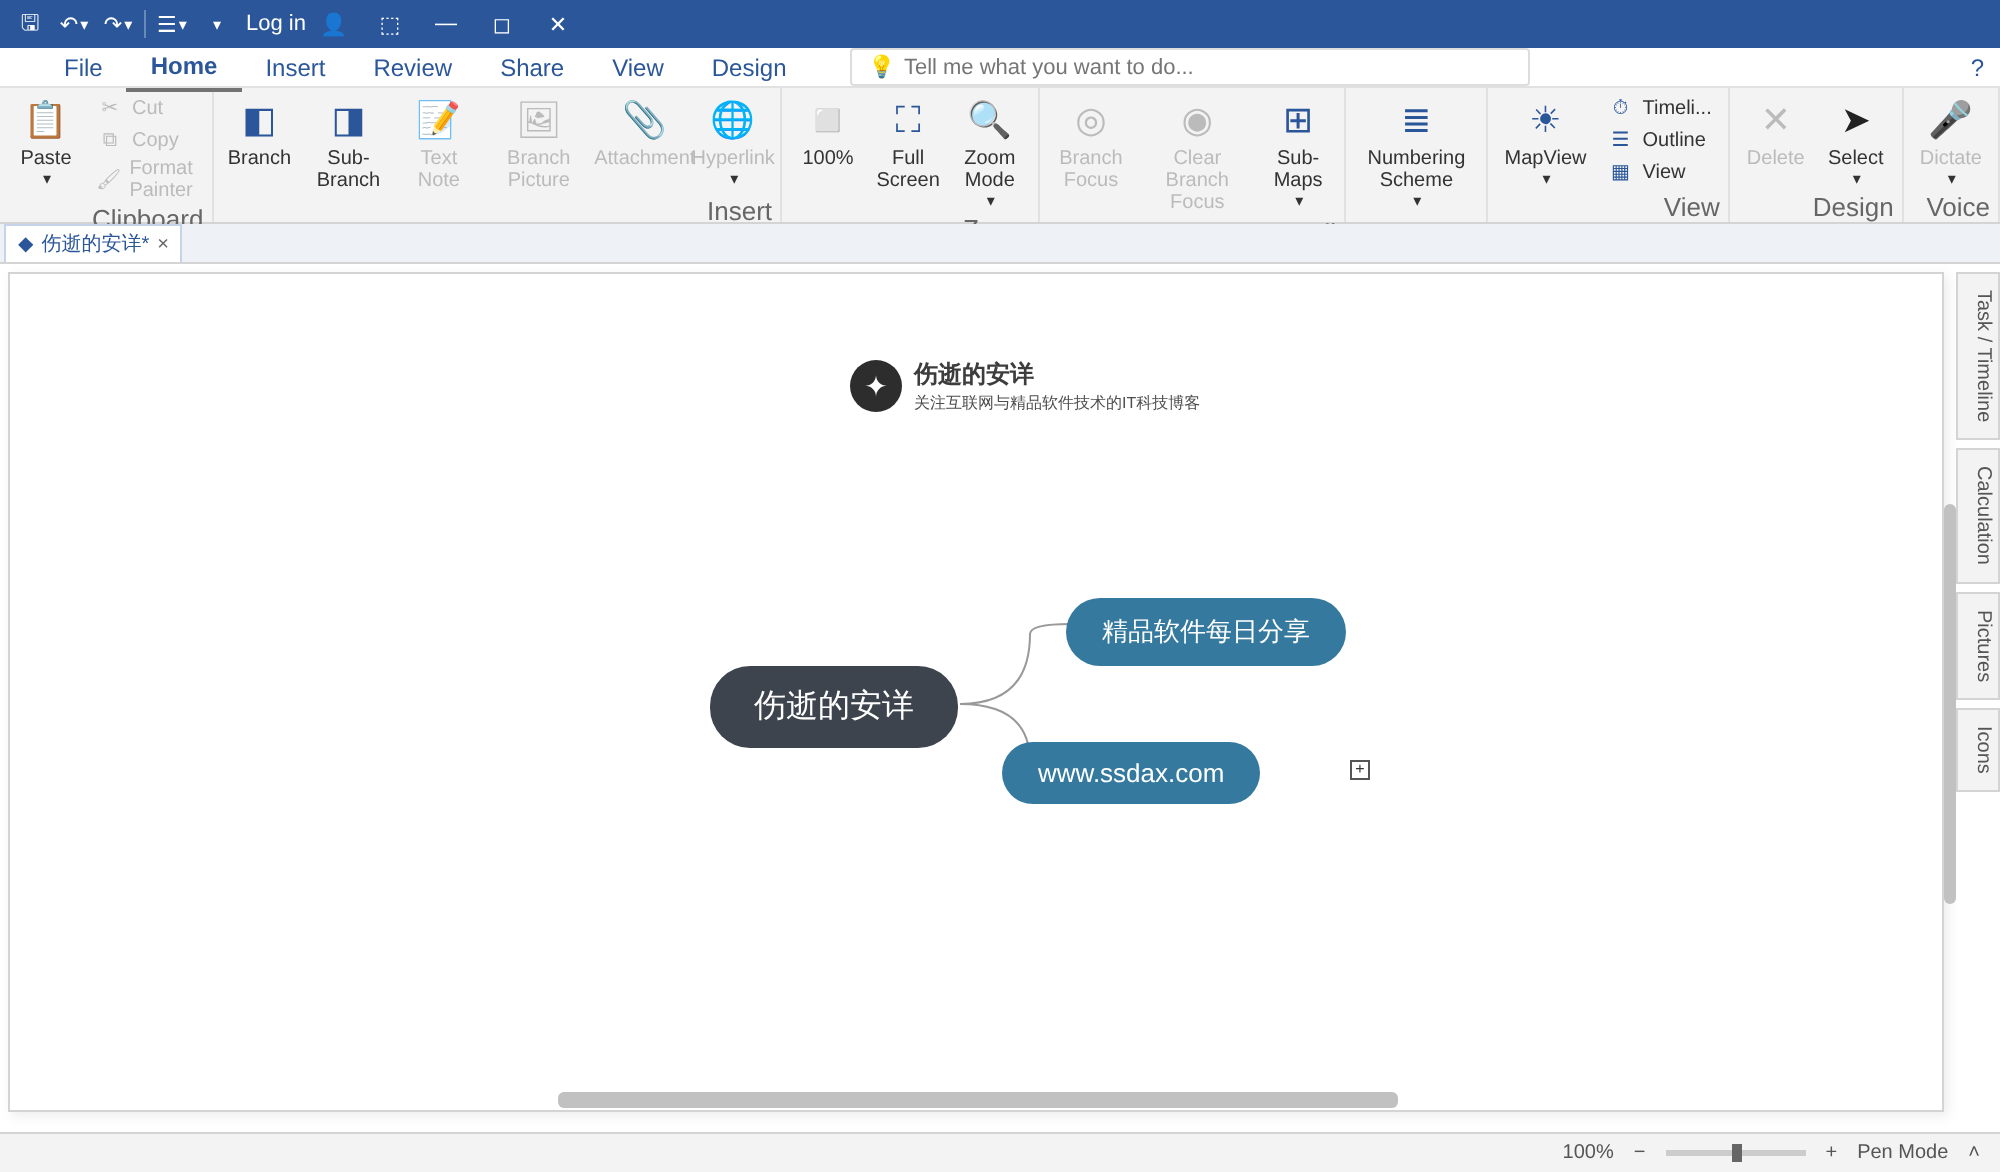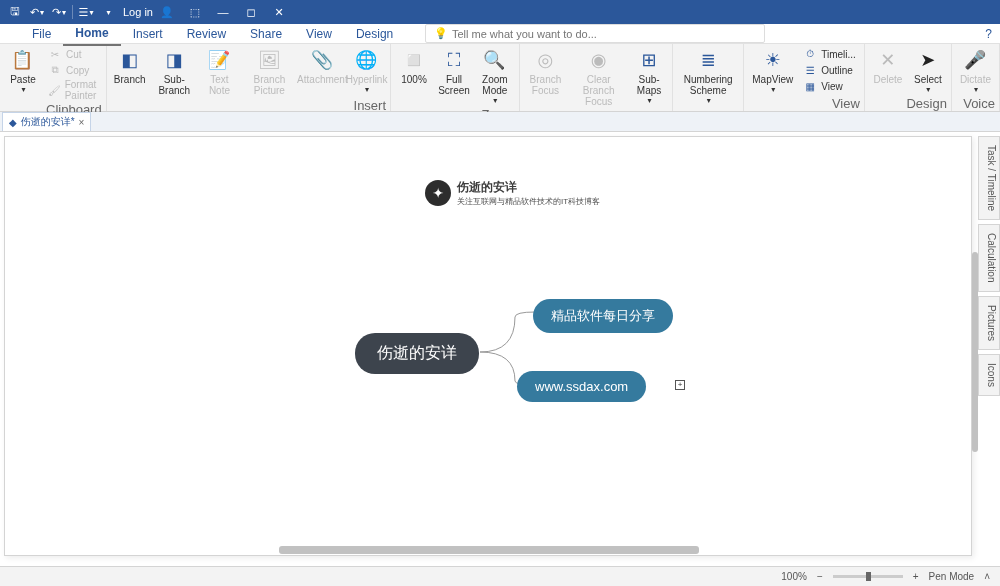--- a/index.html
+++ b/index.html
@@ -279,21 +279,21 @@
       <path d="M 475 215 Q 510 215 510 180 Q 510 175 530 175" stroke="#999" fill="none" stroke-width="1"></path>
       <path d="M 475 215 Q 510 215 510 244 Q 510 248 530 248" stroke="#999" fill="none" stroke-width="1"></path>
     </svg>
 
     <div class="node root">
           <span>伤逝的安详</span>
         </div>
     <div class="node sub" style="left:528px;top:162px;">
           <span>精品软件每日分享</span>
         </div>
-    <div class="node sub" style="left:512px;top:234px;">
+    <div class="node sub" style="left:496px;top:234px;">
           <span>www.ssdax.com</span>
         </div>
     <div class="plus-btn" style="left:670px;top:243px;">+</div>
 
     <div class="hscroll">
           <div class="hscroll-thumb"></div>
         </div>
   </div>
   <div class="vert-scroll"></div>
   <div class="side-panels">

